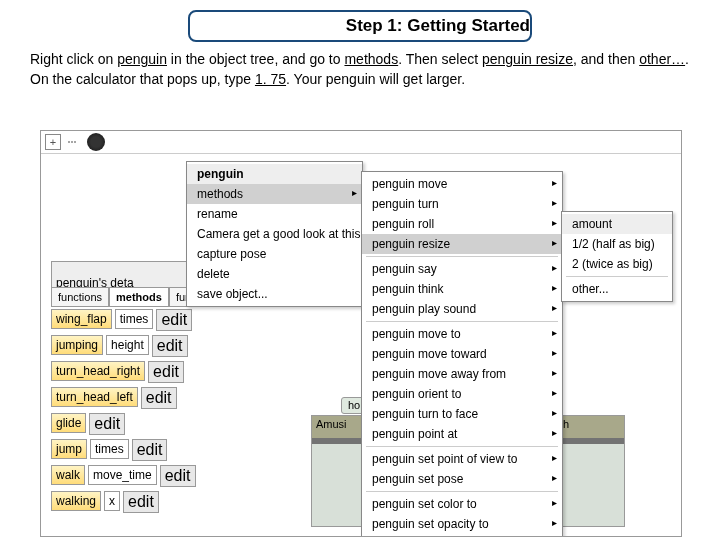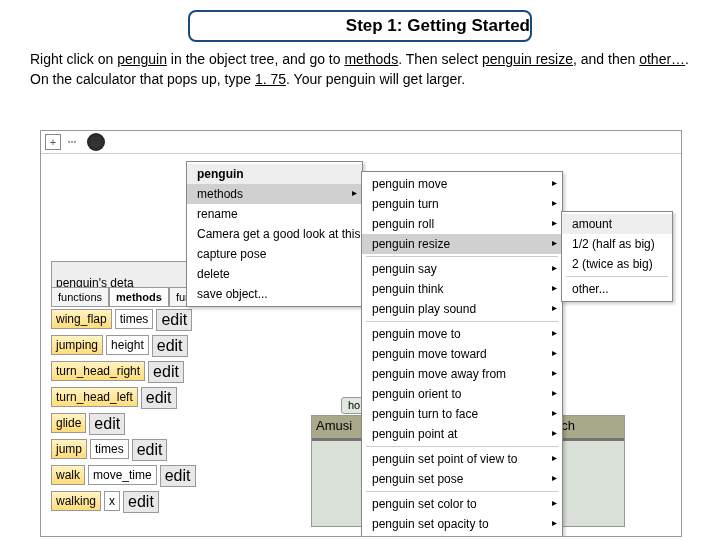--- a/index.html
+++ b/index.html
@@ -27,21 +27,21 @@
 .context-menu .item{padding:3px 18px 3px 10px;white-space:nowrap;position:relative}
 .context-menu .item.selected{background:#d0d0d0}
 .context-menu .item.arrow::after{content:"▸";position:absolute;right:5px;font-size:10px}
 .context-menu .divider{height:1px;background:#ccc;margin:2px 4px}
 .menu1{left:145px;top:30px;width:175px}
 .menu2{left:320px;top:40px;width:200px}
 .menu3{left:520px;top:80px;width:110px}
 .world-view{position:absolute;left:260px;top:26px;width:300px;height:250px;background:linear-gradient(to bottom,#4fa24e 0%,#4fa24e 50%,#759a9a 50%,#a8c4c4 100%);z-index:-1}
 .bottom-cards{position:absolute;left:270px;top:284px;display:flex;gap:130px}
 .card{width:90px;height:110px;background:#d8e0d8;border:1px solid #999}
-.card .hdr{background:#a8a88a;height:18px;border-bottom:3px solid #737373;font-size:13px;padding:2px 4px}
+.card .hdr{background:#a8a88a;height:18px;border-bottom:6px solid #737373;font-size:11px;padding:2px 4px}
 .home-pill{position:absolute;left:300px;top:266px;background:#dfe9df;border:1px solid #999;border-radius:3px;font-size:11px;padding:1px 6px}
 </style>
 </head>
 <body>
 
 <div class="step-banner">Step 1: Getting Started</div>
 
 <div class="instruction">
   <span>Right click on </span><span class="u">penguin</span><span> in the object tree, and go to </span><span class="u">methods</span><span>. Then select </span><span class="u">penguin resize</span><span>, and then </span><span class="u">other…</span><span>. On the calculator that pops up, type </span><span class="u">1. 75</span><span>. Your penguin will get larger.</span>
 </div>

